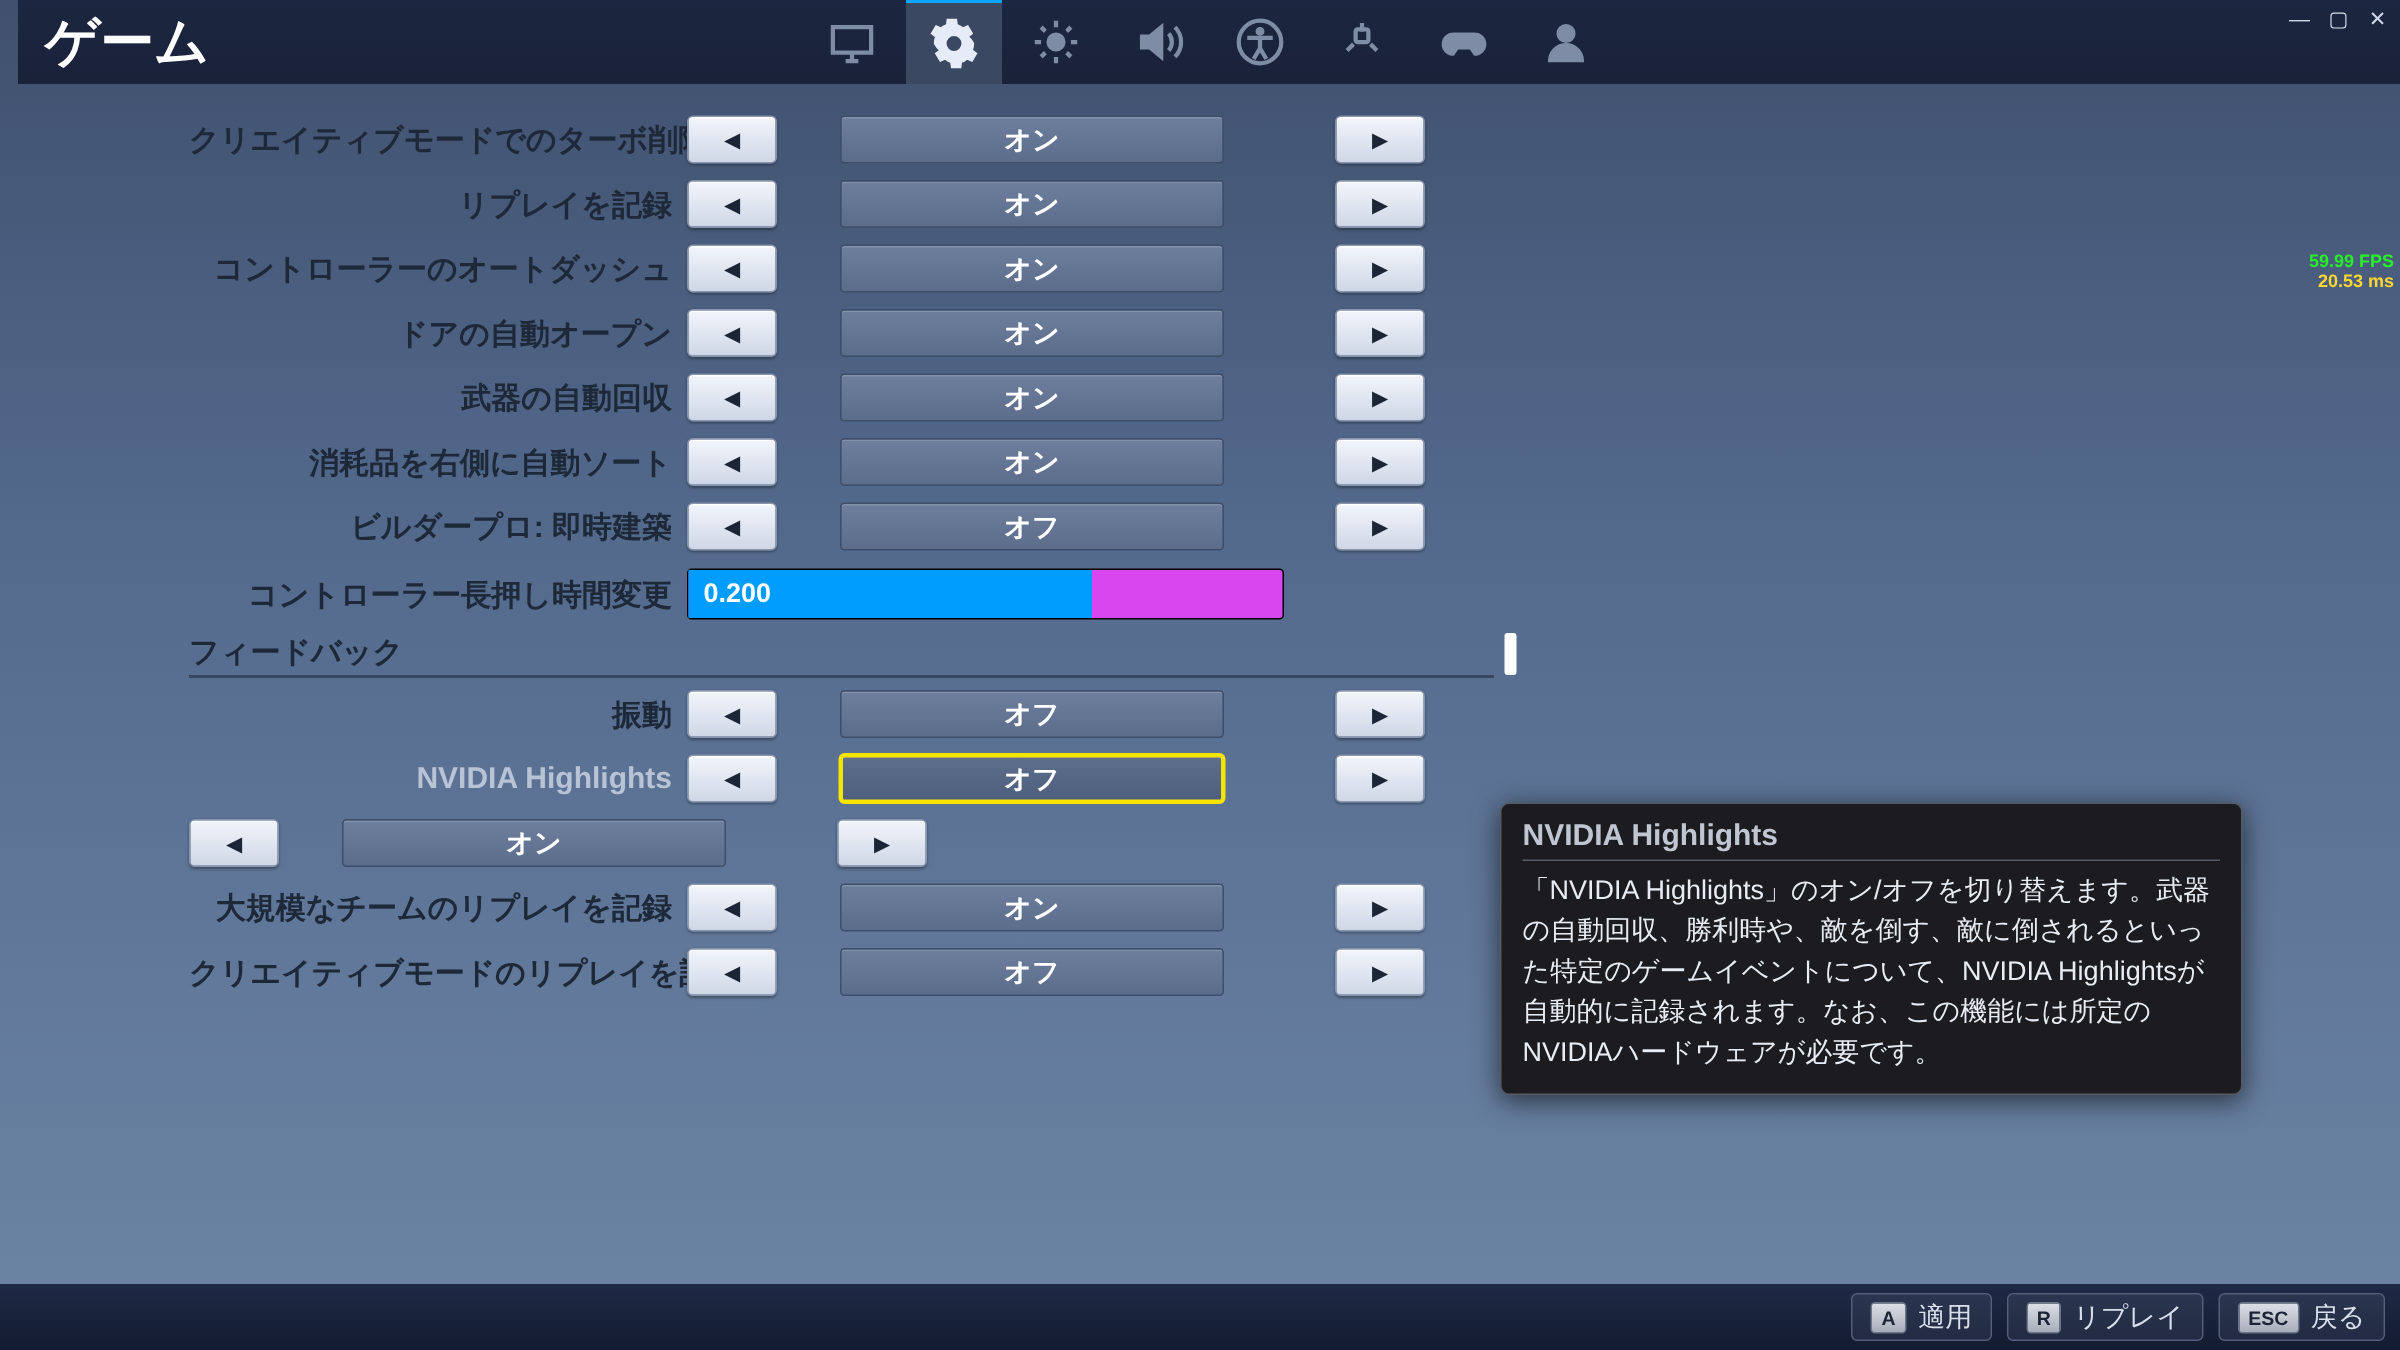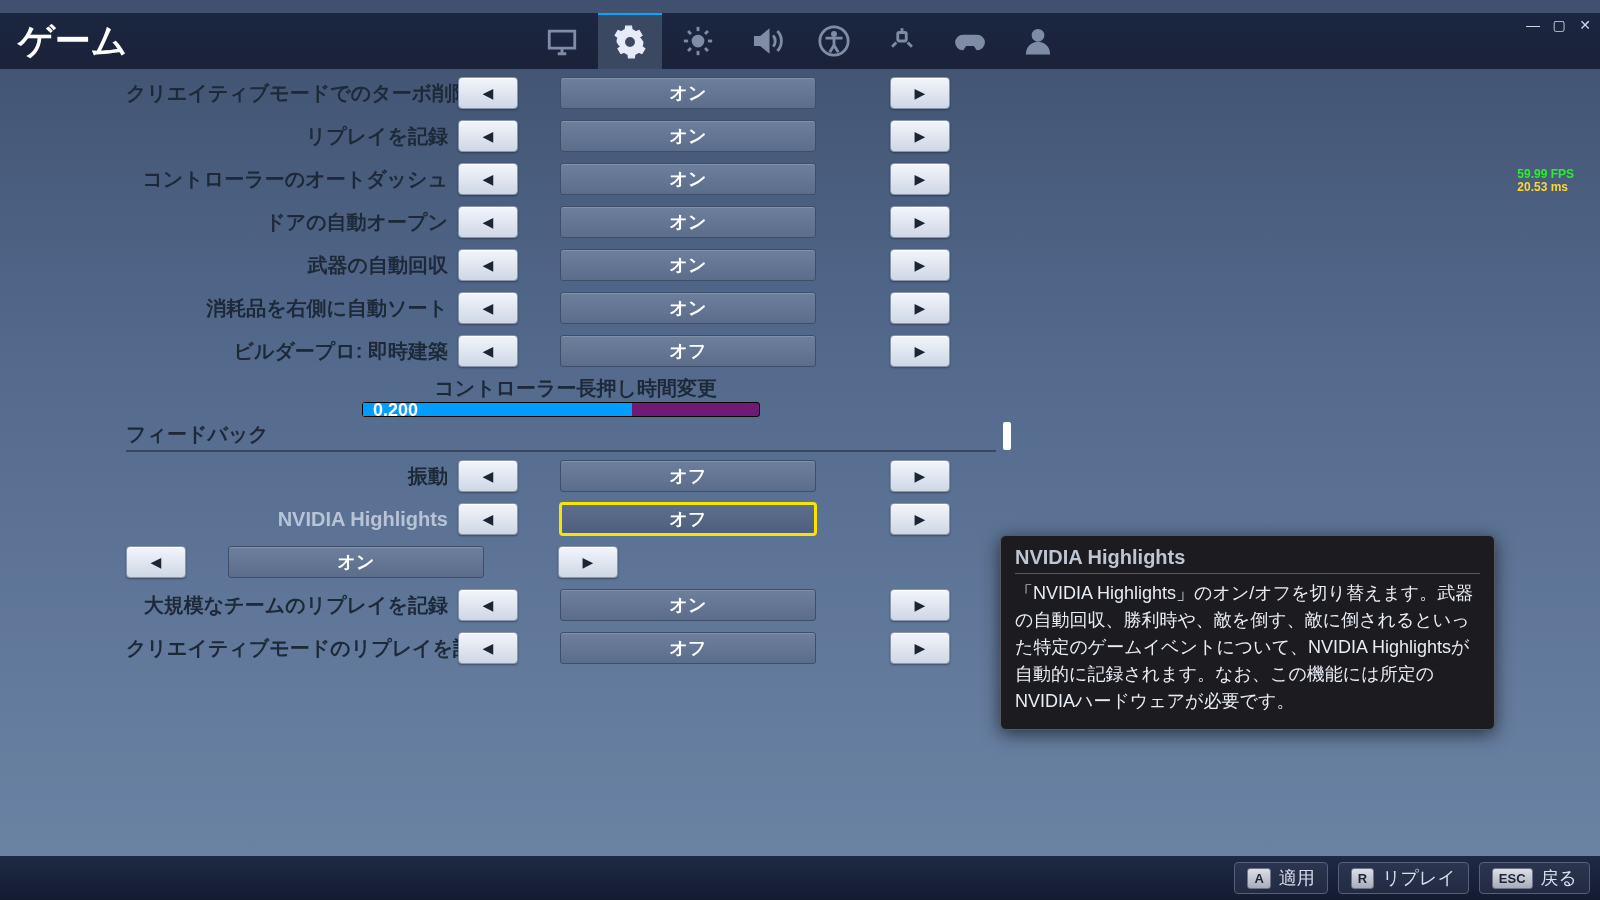--- a/index.html
+++ b/index.html
@@ -1,54 +1,54 @@
 <!DOCTYPE html>
 <html><head>
 <meta charset="utf-8">
 <style>
   * { box-sizing: border-box; margin: 0; padding: 0; font-family: "Hiragino Sans","Yu Gothic","Meiryo",Arial,sans-serif; }
   html,body { width:1600px; height:900px; background:linear-gradient(180deg,#40506e 0%,#536a8d 40%,#6d85a5 100%); overflow:hidden; color:#fff; }
   
-  .topbar { position:absolute; top:0; left:0; right:0; height:56px; background:linear-gradient(180deg,#1b2640,#1a2239); display:flex; align-items:center;margin-top:13px; }
+  .topbar { position:absolute; top:0; left:12px; right:0; height:56px; background:linear-gradient(180deg,#1b2640,#1a2239); display:flex; align-items:center; }
   .title { font-size:36px; font-weight:700; margin-left:18px; color:#fff; }
   .tabs { position:absolute; left:50%; transform:translateX(-50%); display:flex; align-items:center; height:100%; gap:4px; }
   .tab { width:64px; height:56px; display:flex; align-items:center; justify-content:center; color:#7f8ca5; }
   .tab.active { background:#3b4862; color:#e6ecf7; border-top:2px solid #0aa5ff; }
   .tab svg { width:34px; height:34px; fill:currentColor; stroke:currentColor; }
   .winctrl { position:absolute; top:4px; right:6px; display:flex; gap:8px; color:#cfd6e6; font-size:14px; }
   .winctrl span { width:18px; text-align:center; cursor:default; }
   
   .list { position:absolute; top:74px; left:126px; width:870px; }
   .row { display:flex; align-items:center; height:38px; margin-bottom:5px; }
   .row .label { width:332px; text-align:right; font-size:20px; color:#1d2838; font-weight:600; padding-right:10px; overflow:hidden; white-space:nowrap; }
   .row.hl .label { color:#b8c3d6; }
   .ctrlwrap { display:flex; gap:7px; align-items:center; }
   .arrow { width:60px; height:32px; background:linear-gradient(180deg,#f2f5fb,#cfd7e6); border:1px solid #8895ad; border-radius:4px; display:flex; align-items:center; justify-content:center; color:#1b2536; font-size:14px; box-shadow:inset 0 1px 0 #fff, 0 1px 2px rgba(0,0,0,.35); }
   .valbox { width:256px; height:32px; background:linear-gradient(180deg,#6d7f9c,#5b6d8a); border-radius:3px; border:1px solid #3f4e68; display:flex; align-items:center; justify-content:center; color:#fff; font-size:18px; font-weight:600; box-shadow:inset 0 1px 0 rgba(255,255,255,.15);margin-left:35px; }
   .valbox.sel { background:linear-gradient(180deg,#5d6f8c,#4d5f7c); outline:3px solid #f7e500; outline-offset:-2px; }
   .rgap { width:60px; height:32px; }
   
-  .sliderrow { height:42px; display:flex; align-items:center;flex-direction:column; }
+  .sliderrow { height:42px; display:flex; align-items:center; }
   .sliderrow .label { width:332px; text-align:right; font-size:20px; color:#1d2838; font-weight:700; padding-right:10px; }
-  .slider { width:398px; height:34px; background:#701a75; border-radius:3px; position:relative; border:1px solid #000; }
+  .slider { width:398px; height:34px; background:#d946ef; border-radius:3px; position:relative; border:1px solid #000; }
   .slider .fill { position:absolute; left:0; top:0; bottom:0; width:68%; background:#009dff; }
   .slider .txt { position:absolute; left:10px; top:50%; transform:translateY(-50%); font-size:18px; font-weight:700; color:#fff; }
   
   .section { margin-top:4px; margin-bottom:5px; }
   .section .stitle { font-size:20px; color:#1d2838; font-weight:700; margin-bottom:2px; }
   .section .sline { height:2px; background:rgba(30,40,56,.55); width:870px; }
   
   .tick { width:8px; height:28px; background:#fff; border-radius:2px; position:absolute; }
   #tick1 { top:422px; left:1003px; }
   
   .tooltip { position:absolute; left:1000px; top:535px; width:495px; background:#1c1c20; border:1px solid #565a62; border-radius:6px; padding:10px 14px 14px 14px; box-shadow:0 4px 18px rgba(0,0,0,.6); }
   .tooltip .tt-title { color:#bfc6d2; font-size:20px; font-weight:700; margin-bottom:6px; border-bottom:1px solid #565a62; padding-bottom:4px; }
   .tooltip .tt-body { color:#e8ecf4; font-size:18px; line-height:1.5; font-weight:500; }
   
-  .perf { position:absolute; top:168px; right:26px; text-align:left; font-size:12px; font-weight:700; line-height:1.1; }
+  .perf { position:absolute; top:168px; right:4px; text-align:right; font-size:12px; font-weight:700; line-height:1.1; }
   .perf .fps { color:#28f028; }
   .perf .ms  { color:#ffd632; }
   
   .footer { position:absolute; left:0; right:0; bottom:0; height:44px; background:linear-gradient(180deg,#1e2a46,#131b30); display:flex; align-items:center; justify-content:flex-end; padding-right:10px; gap:10px; }
   .fbtn { height:32px; border:1px solid #555f7a; border-radius:4px; background:linear-gradient(180deg,#2b3550,#222b42); display:flex; align-items:center; padding:0 12px; color:#d8deea; font-size:18px; gap:8px; }
   .key { background:linear-gradient(180deg,#dcdfe6,#a7adba); color:#1c2436; font-weight:700; font-size:13px; padding:2px 6px; border-radius:3px; border:1px solid #6b7488; }
 </style>
 </head>
 <body>
 

